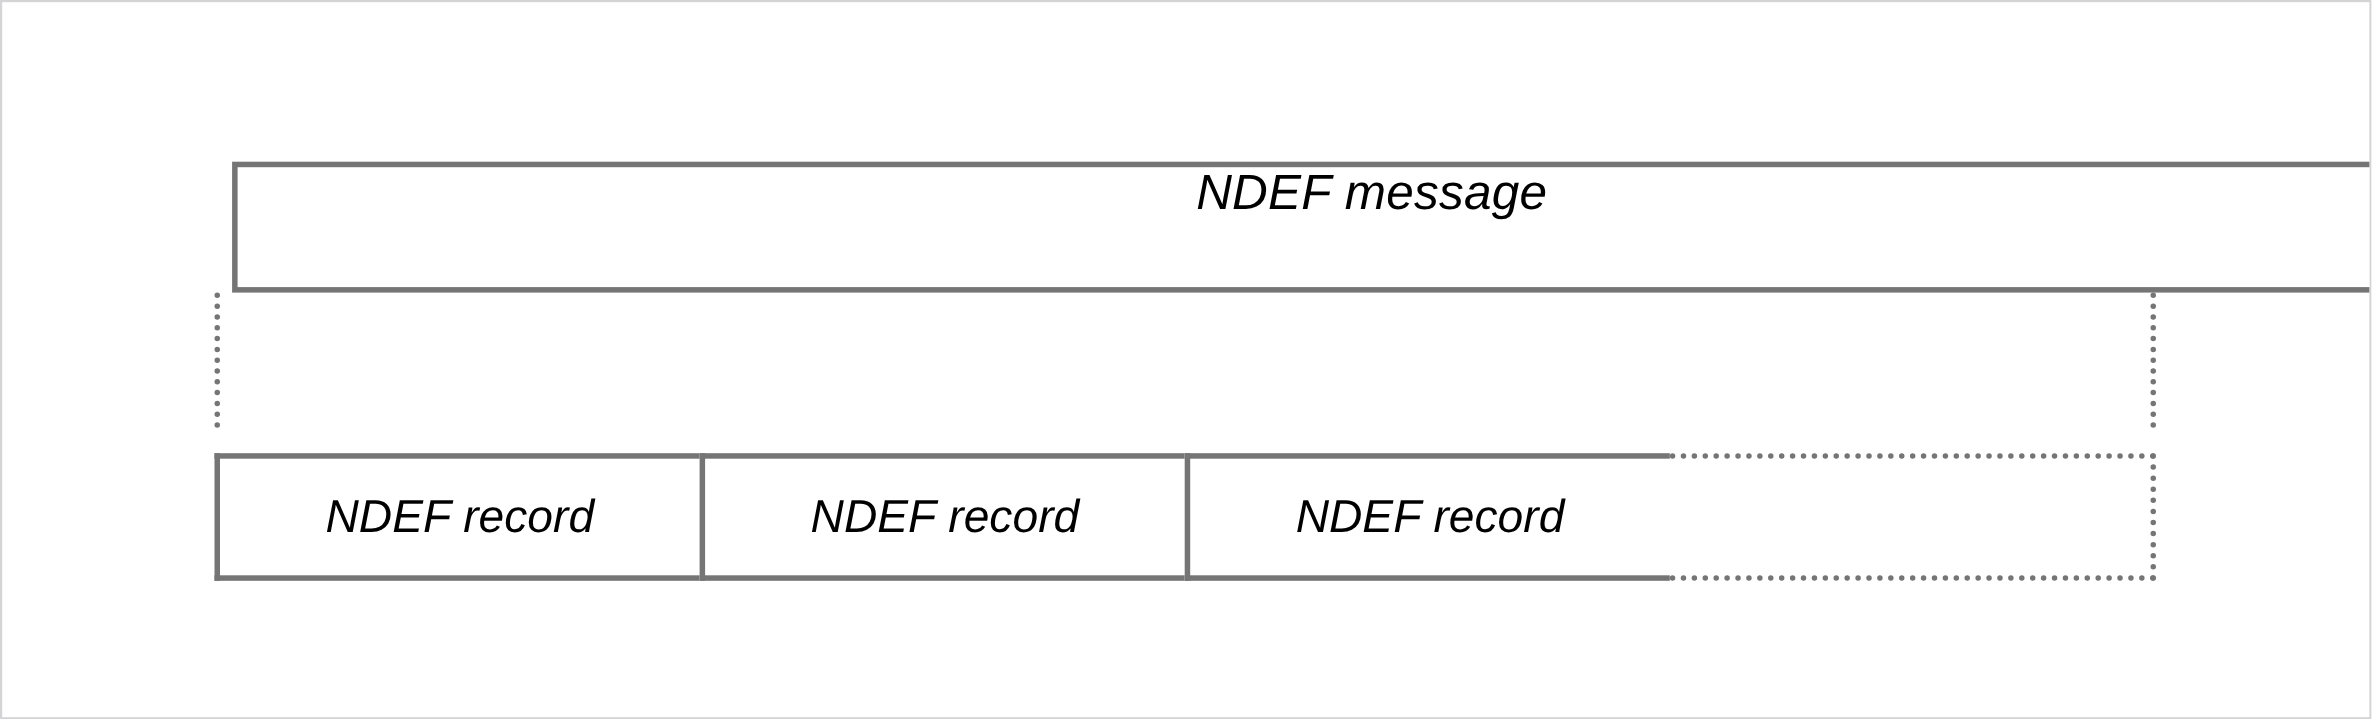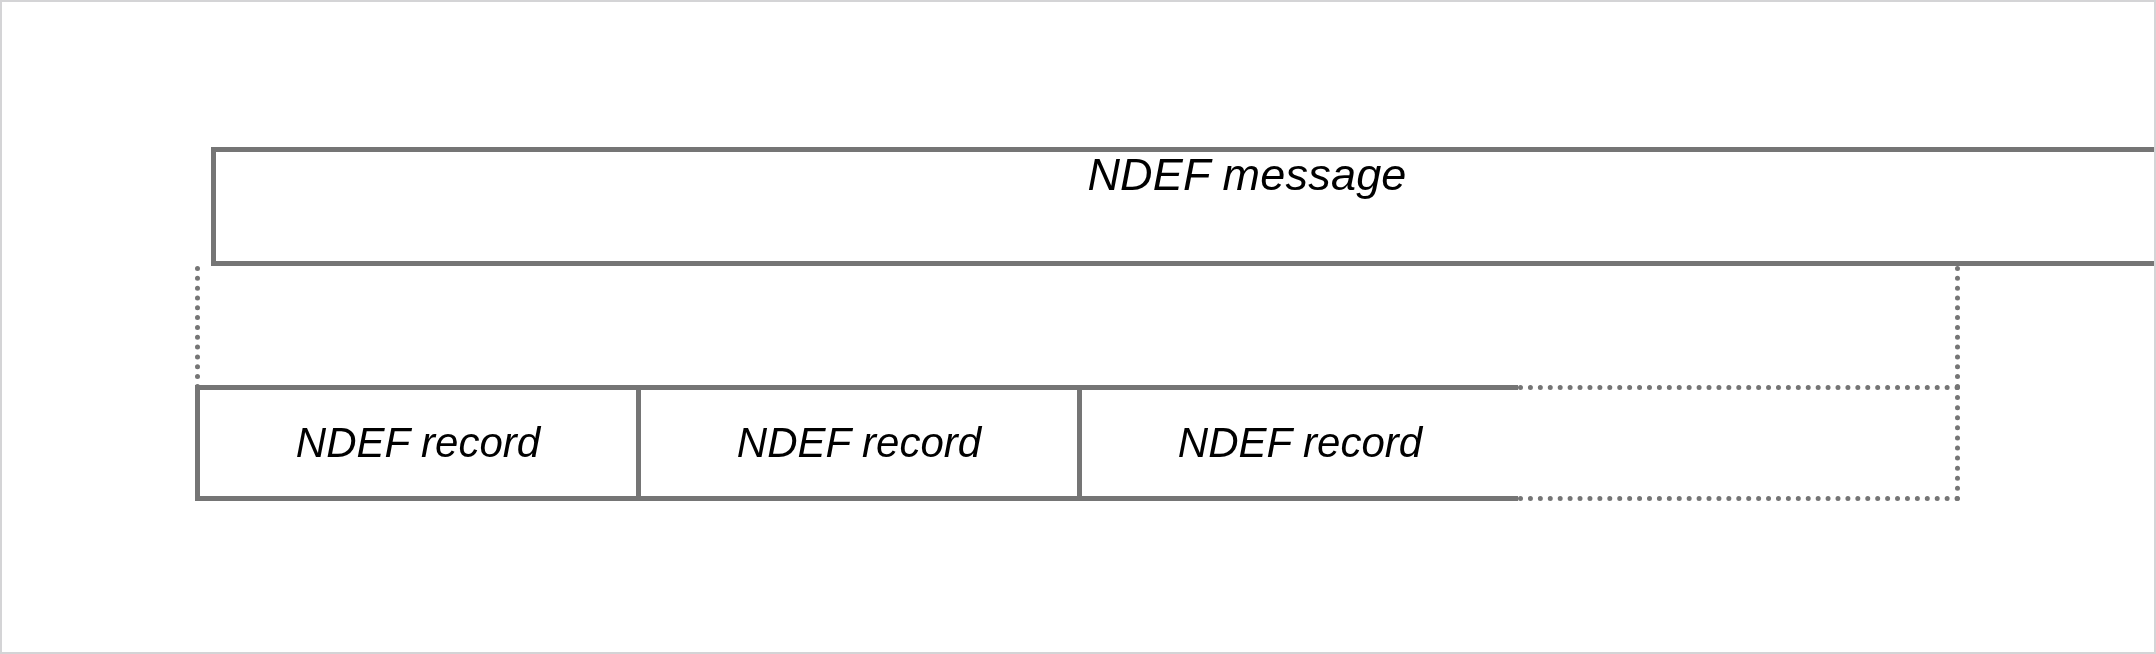--- a/index.html
+++ b/index.html
@@ -75,21 +75,21 @@
     top: 0;
     width: 0;
     height: 123px;
     border-left: 5px dotted #757575;
   }
 
   
   .record-row {
     position: absolute;
     left: 193px;
-    top: 383px;
+    top: 410px;
     width: 1765px;
     height: 116px;
     display: flex;
     align-items: stretch;
   }
   .record-box {
     box-sizing: border-box;
     width: 441px;
     height: 116px;
     border: 5px solid #757575;

